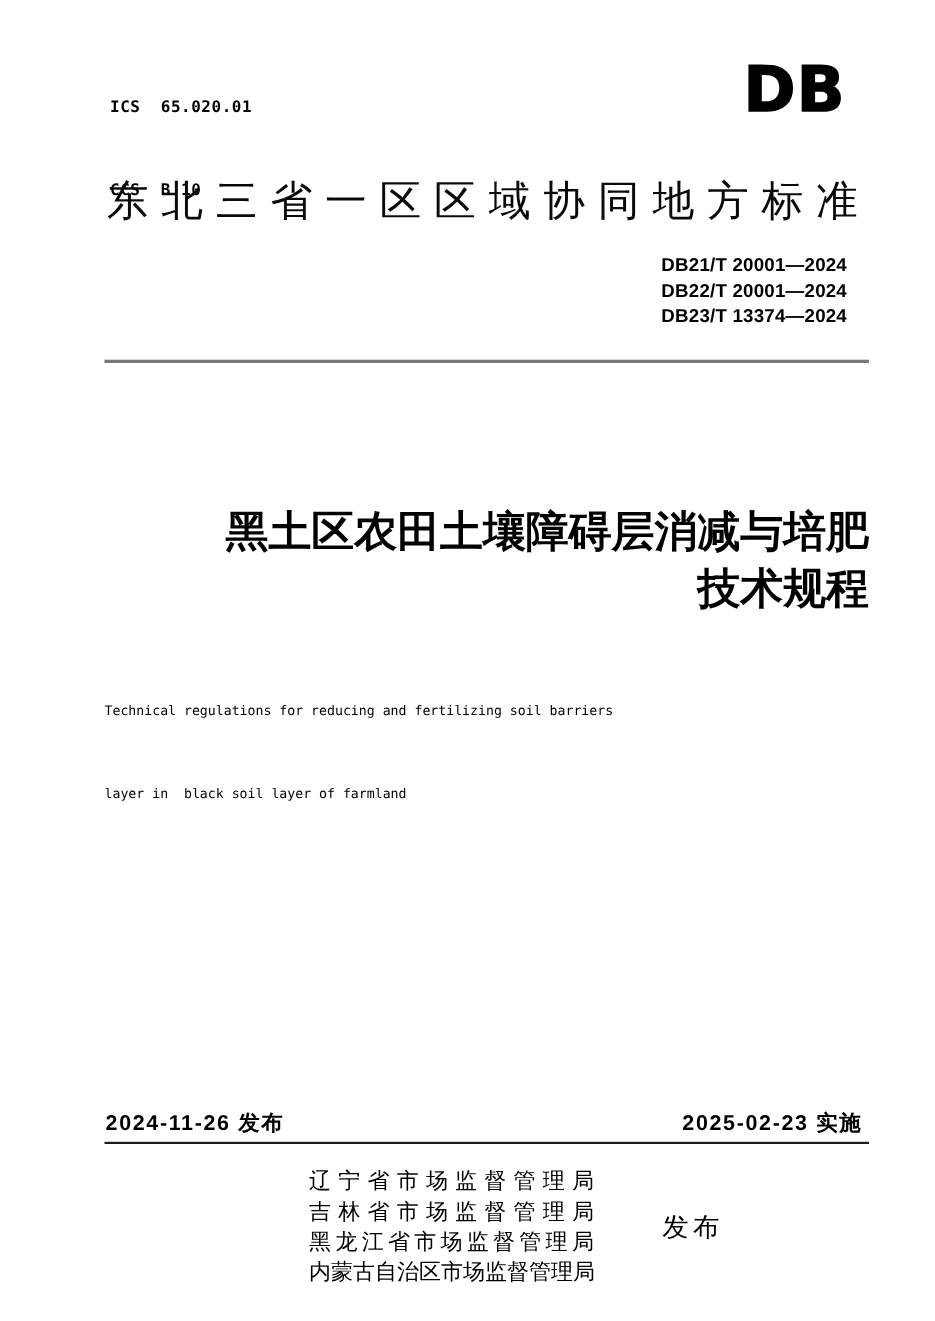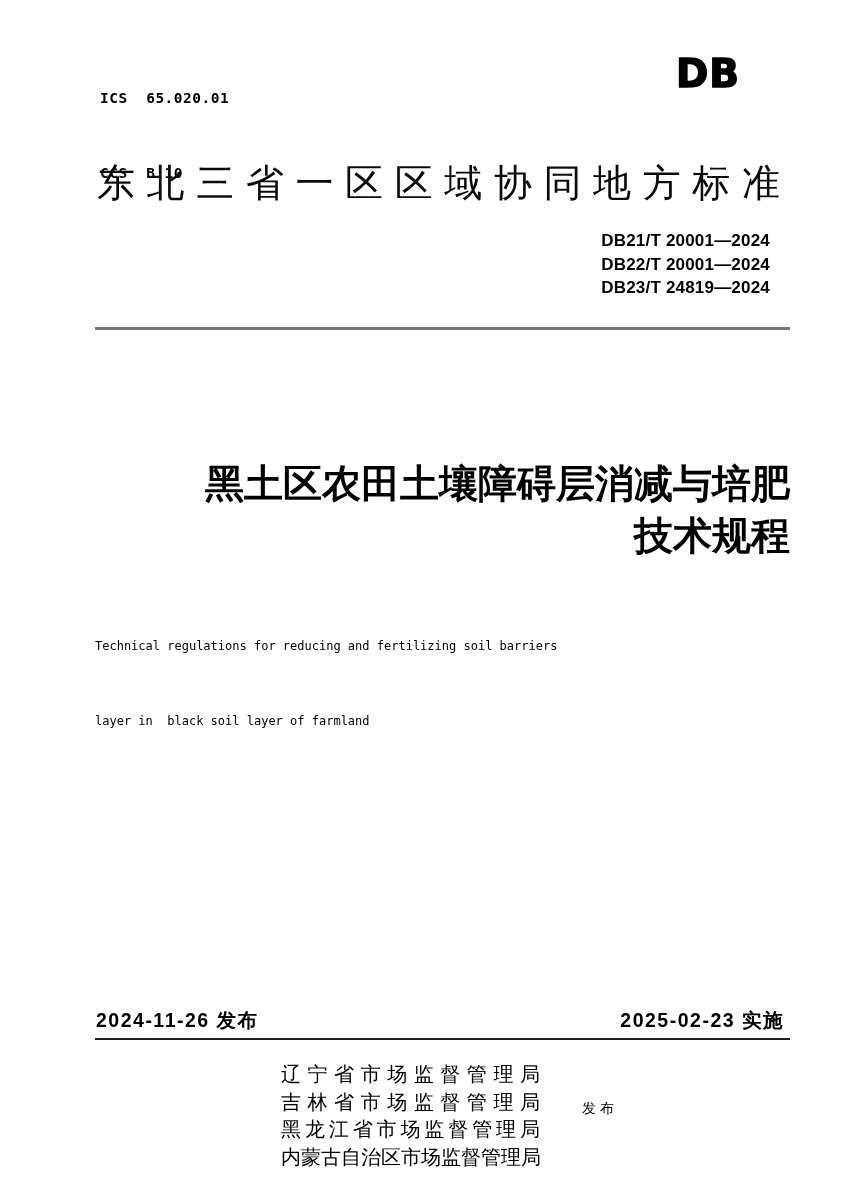--- a/index.html
+++ b/index.html
@@ -26,21 +26,21 @@
     font-weight: 600;
     letter-spacing: 0.5px;
     line-height: 25px;
     white-space: pre-wrap;
   }
 
   .db-logo {
     left: 676px;
     top: 54px;
     font-family: "DejaVu Sans", sans-serif;
-    font-size: 39px;
+    font-size: 57px;
     font-weight: 900;
     line-height: 1;
     letter-spacing: 1px;
     -webkit-text-stroke: 1.5px #000;
   }
 
   .category-title {
     left: 97px;
     top: 161px;
     width: 683px;
@@ -112,23 +112,23 @@
   .issuers {
     left: 281px;
     top: 1061px;
     width: 259px;
     font-size: 20px;
     font-weight: 500;
     line-height: 27.5px;
   }
 
   .publish-label {
-    left: 582px;
+    left: 602px;
     top: 1100px;
-    font-size: 14px;
+    font-size: 24px;
     font-weight: 500;
     letter-spacing: 4px;
     white-space: nowrap;
   }
 </style>
 </head>
 <body>
 
 <div class="page">
 
@@ -152,21 +152,21 @@
       <span>同</span>
       <span>地</span>
       <span>方</span>
       <span>标</span>
       <span>准</span>
     </div>
 
   <div class="abs std-numbers">
     <div>DB21/T 20001—2024</div>
     <div>DB22/T 20001—2024</div>
-    <div>DB23/T 24819—2024</div>
+    <div>DB23/T 13374—2024</div>
   </div>
 
   <div class="abs hr-top"></div>
 
   <div class="abs main-title">
     <div>黑土区农田土壤障碍层消减与培肥</div>
     <div>技术规程</div>
   </div>
 
   <div class="abs subtitle">

